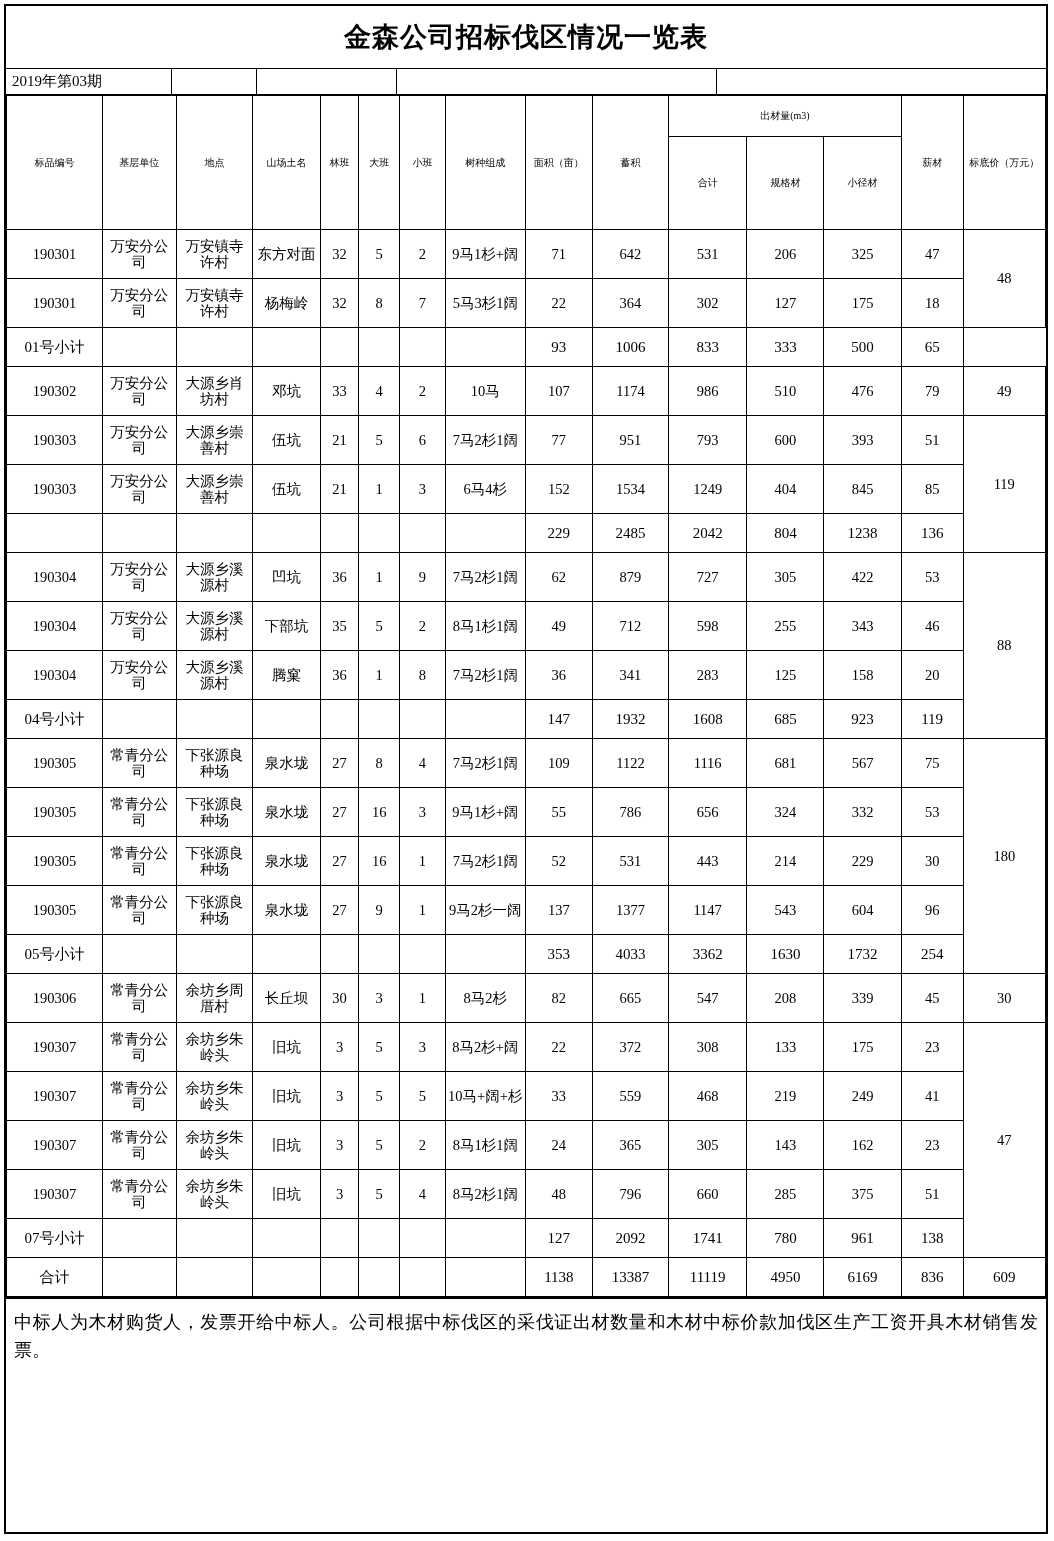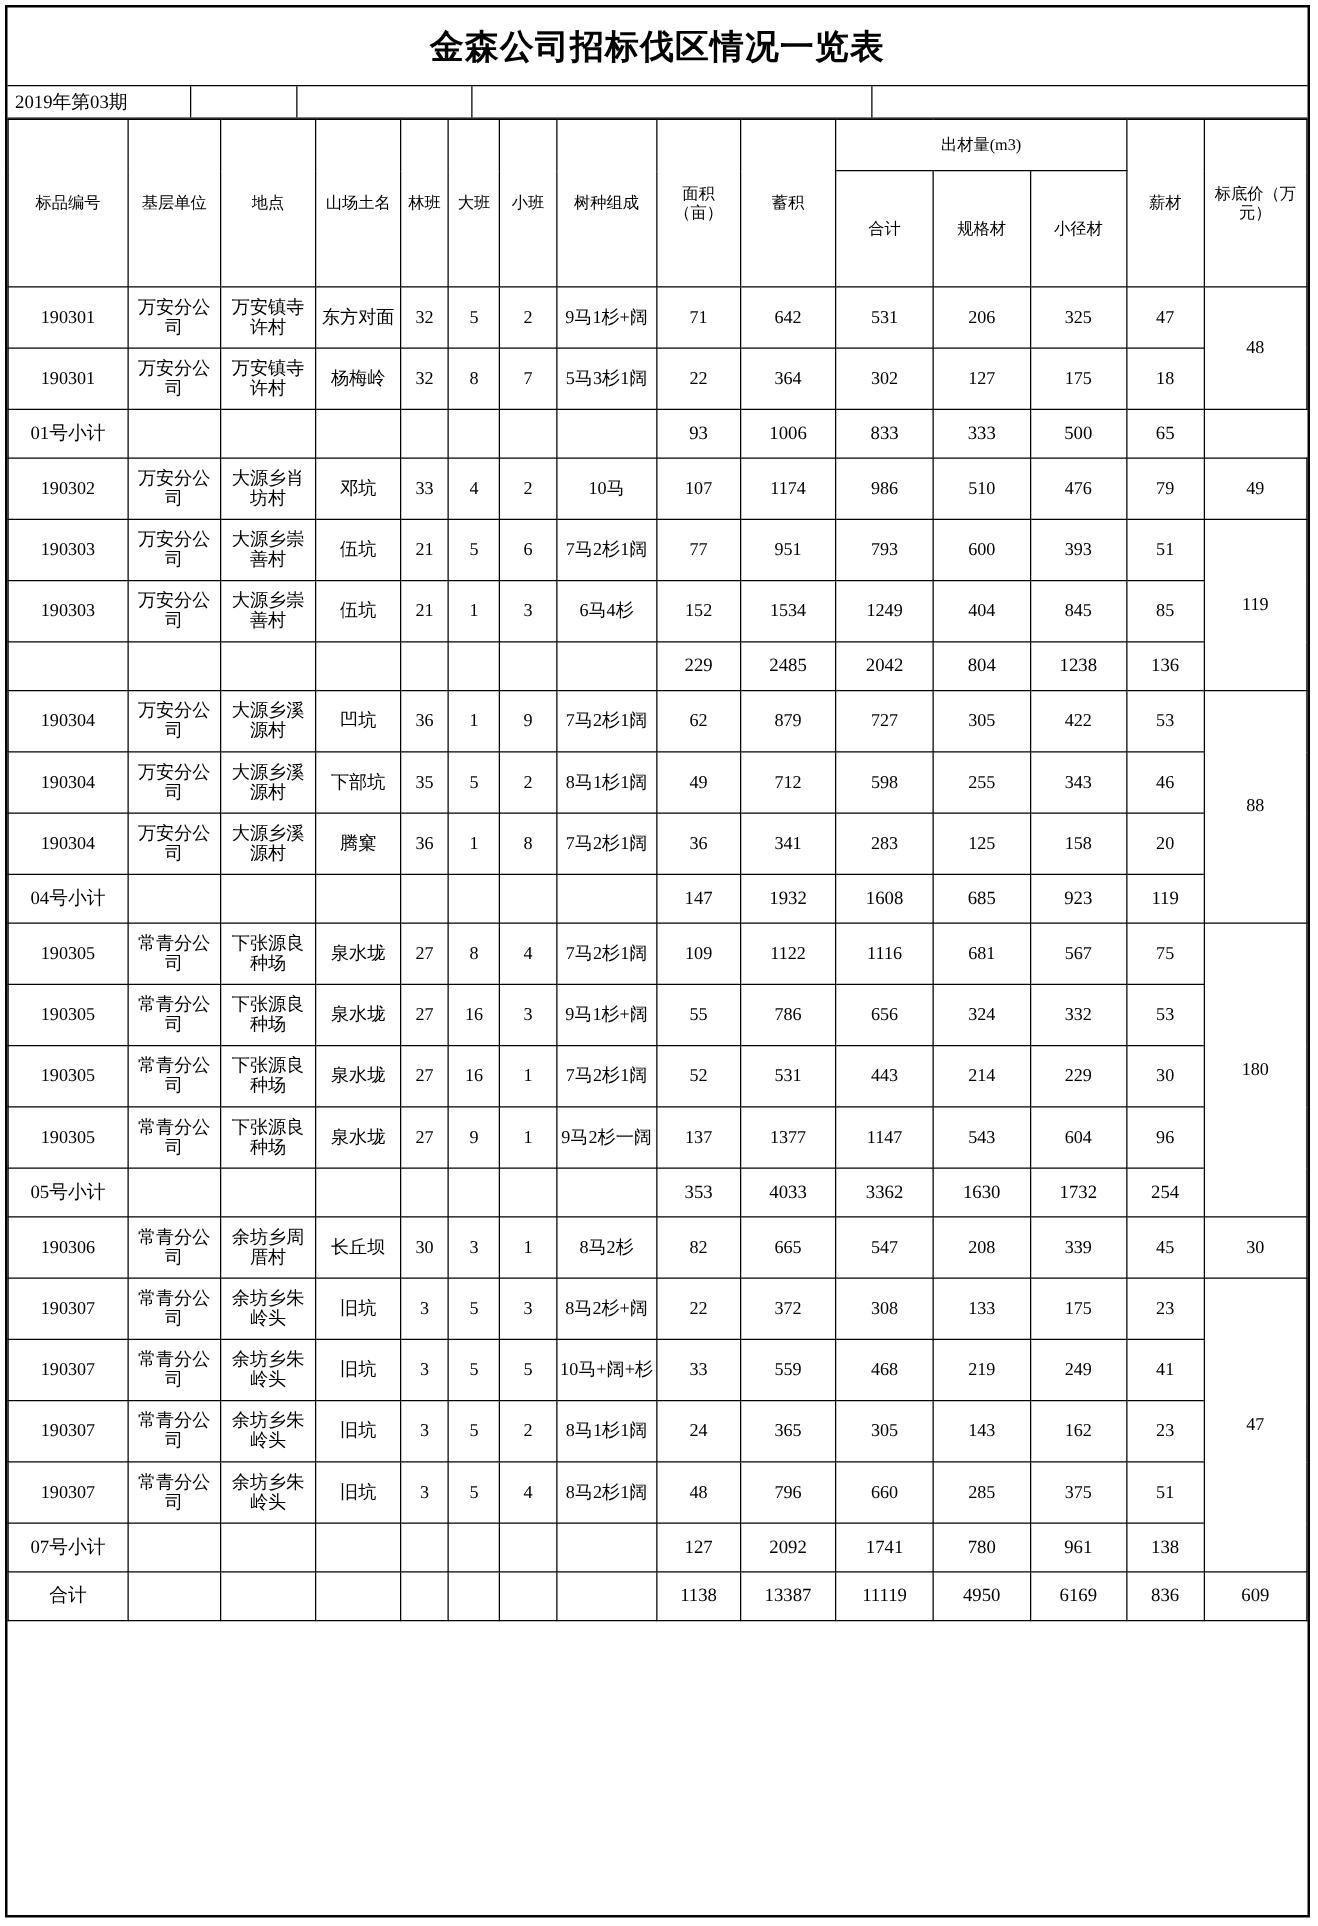--- a/index.html
+++ b/index.html
@@ -44,21 +44,21 @@
     letter-spacing: 1px;
     font-family: "Liberation Serif", "DejaVu Serif", serif;
   }
   .period-row {
     height: 26px;
     border-bottom: 1px solid #000;
     box-sizing: border-box;
     display: flex;
   }
   .period-cell {
-    width: 147px;
+    width: 166px;
     border-right: 1px solid #000;
     box-sizing: border-box;
     font-size: 15px;
     padding-left: 6px;
     display: flex;
     align-items: center;
   }
   .period-rest {
     flex: 1;
     display: flex;
@@ -76,21 +76,21 @@
   table.grid td, table.grid th {
     border: 1px solid #000;
     text-align: center;
     vertical-align: middle;
     padding: 0 2px;
     font-weight: normal;
     line-height: 1.12;
     overflow: hidden;
   }
   .hdr td {
-    font-size: 13px;
+    font-size: 10px;
     height: 40px;
     margin-left: 40px;
   }
   .hdr-tall td {
     height: 92px;
   }
   .num-sm {
     font-size: 14px;
   }
   .row-data td {
@@ -559,15 +559,18 @@
             <td>13387</td>
             <td>11119</td>
             <td>4950</td>
             <td>6169</td>
             <td>836</td>
             <td class="bigprice">609</td>
           </tr>
         </tbody>
     </table>
 
+    <div class="note" id="note-block">
+      <p>中标人为木材购货人，发票开给中标人。公司根据中标伐区的采伐证出材数量和木材中标价款加伐区生产工资开具木材销售发票。</p>
+    </div>
 
   </div>
 </div>
 
 </body></html>

